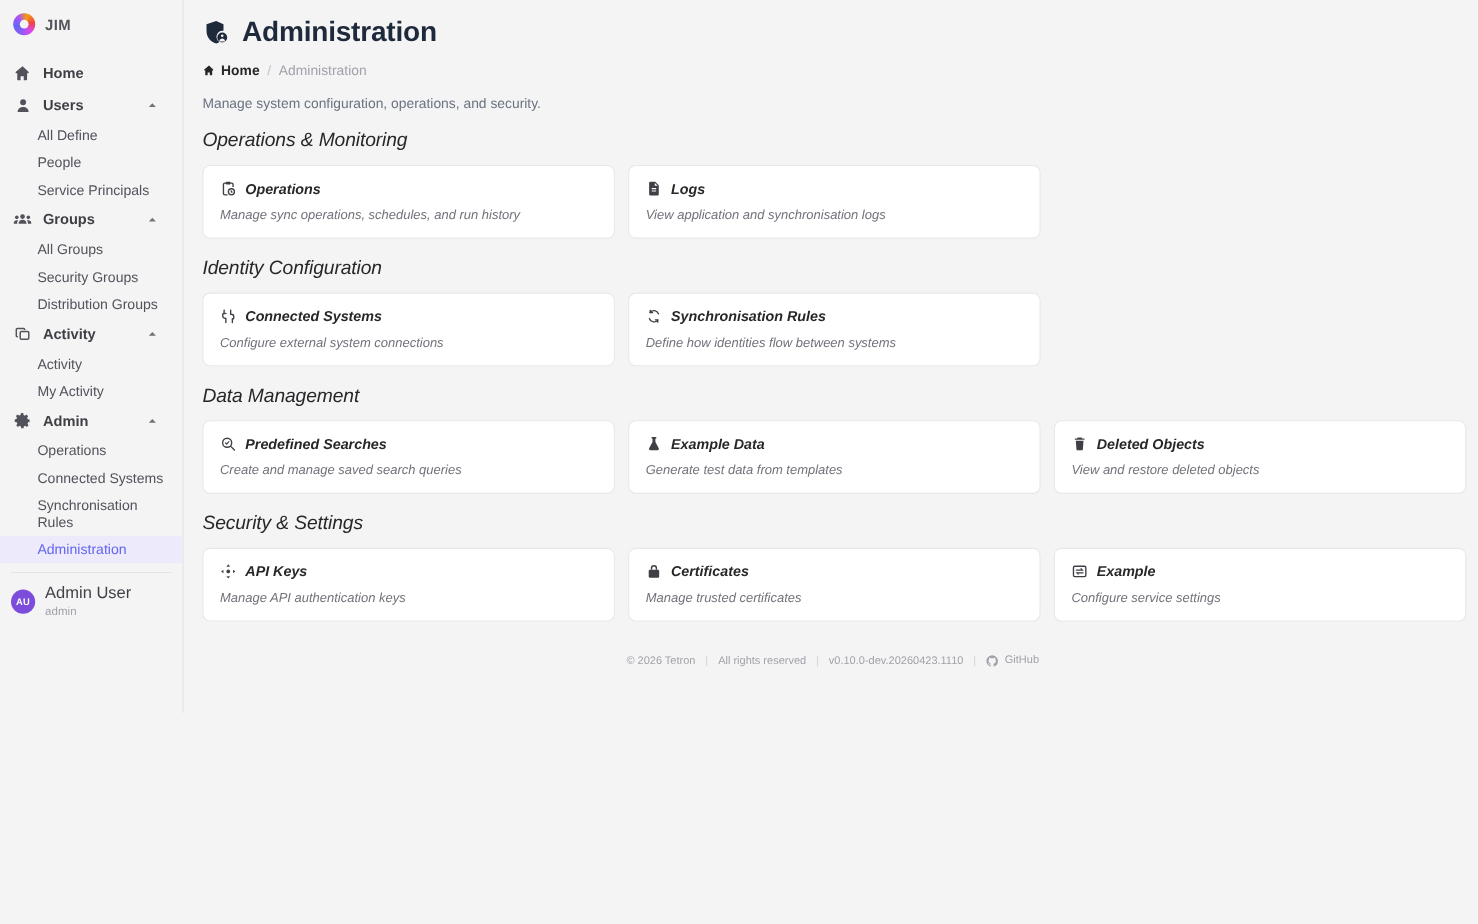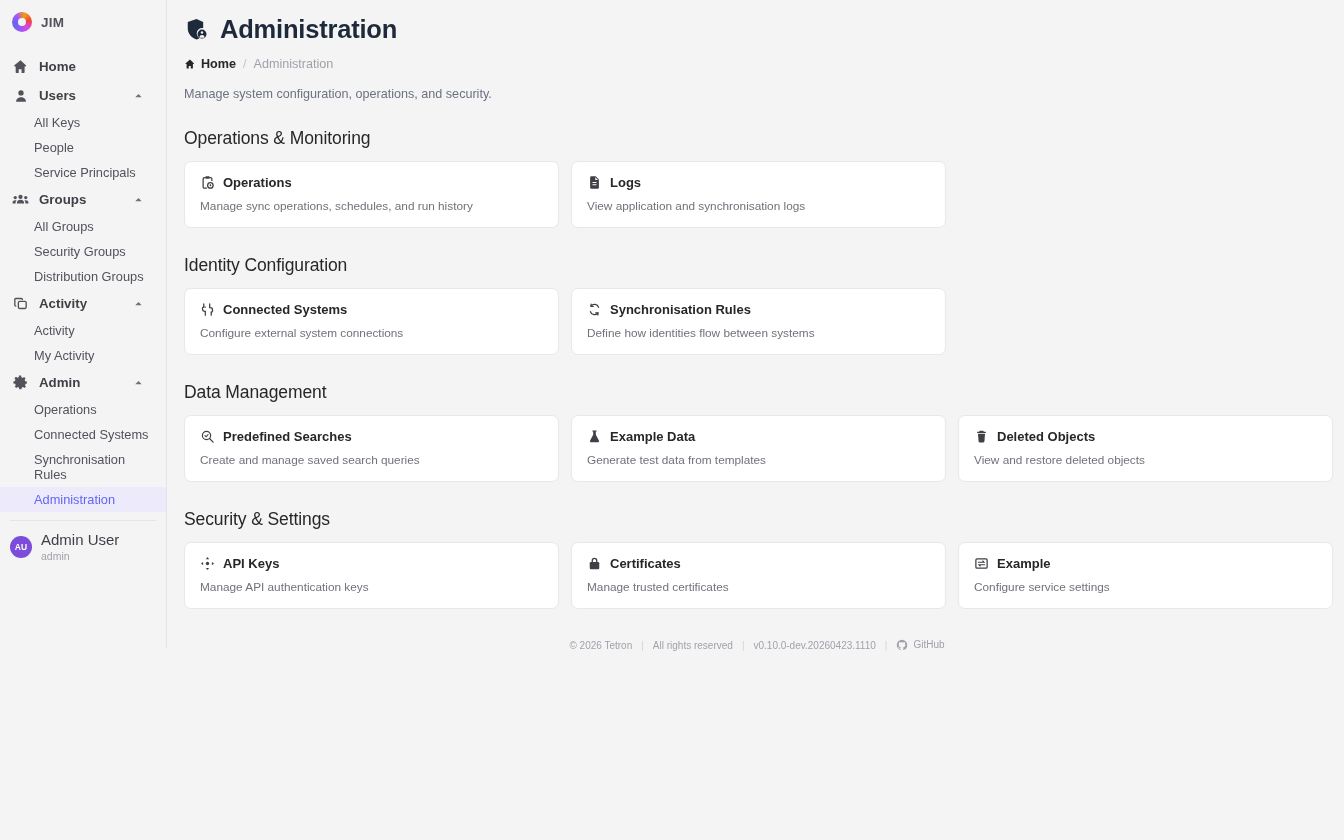--- a/index.html
+++ b/index.html
@@ -92,21 +92,21 @@
   }
   .breadcrumb {
     display: flex; align-items: center; gap: 7px;
     margin-top: 13px; font-size: 12.6px;
   }
   .breadcrumb .home { display: flex; align-items: center; gap: 5px; color: #27272a; font-weight: 600; cursor: pointer;}
   .breadcrumb .sep { color: #c4c4c8; }
   .breadcrumb .cur { color: #a1a1aa; }
   .page-sub { margin-top: 16px; font-size: 12.6px; color: #6b7280; }
 
-  .section { margin-top: 27px; }
+  .section { margin-top: 16px; font-style: italic; }
   .section-title {
     font-size: 17.5px; font-weight: 400; color: #27272a; letter-spacing: -.1px;
     margin-bottom: 12px;
   }
   .card-row { display: flex; gap: 12px; }
   .card {
     background: #ffffff;
     border: 1px solid #e8e8ec;
     border-radius: 7px;
     padding: 13px 15px 14px 15px;
@@ -157,21 +157,21 @@
             </svg>
         </span>
         <span class="lbl">Users</span>
         <span class="chev">
           <svg width="11" height="11" viewBox="0 0 24 24" fill="currentColor">
               <path d="M12 8.5 19 16H5l7-7.5Z"></path>
             </svg>
         </span>
       </div>
       <div class="nav-sub">
-        <div class="nav-sub-item">All Keys</div>
+        <div class="nav-sub-item">All Define</div>
         <div class="nav-sub-item">People</div>
         <div class="nav-sub-item">Service Principals</div>
       </div>
 
       <div class="nav-group-head">
         <span class="ico">
           <svg width="18" height="18" viewBox="0 0 24 24" fill="currentColor">
               <circle cx="12" cy="7.6" r="3"></circle>
               <circle cx="4.6" cy="8.6" r="2.3"></circle>
               <circle cx="19.4" cy="8.6" r="2.3"></circle>

